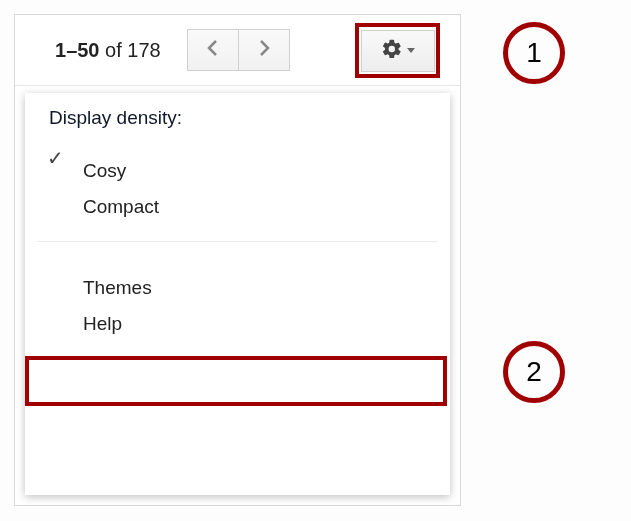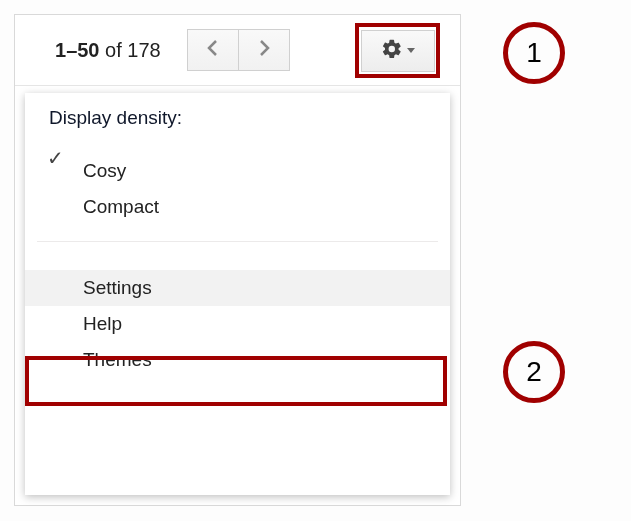--- a/index.html
+++ b/index.html
@@ -196,28 +196,25 @@
      <div class="menu-item">
         <span>Cosy</span>
      </div>
      <div class="menu-item">
         <span>Compact</span>
      </div>
 
      <div class="menu-sep"></div>
 
      <div style="height:16px"></div>
-     <div class="menu-item hover">
-        <span>Settings</span>
+     <div class="menu-item">
+        <span>Themes</span>
      </div>
      <div class="menu-item">
         <span>Help</span>
-     </div>
-     <div class="menu-item">
-        <span>Themes</span>
      </div>
   </div>
 
   <div class="highlight-box-2"></div>
 
 </div>
 
 <div class="callout c1">
   <span>1</span>
 </div>

